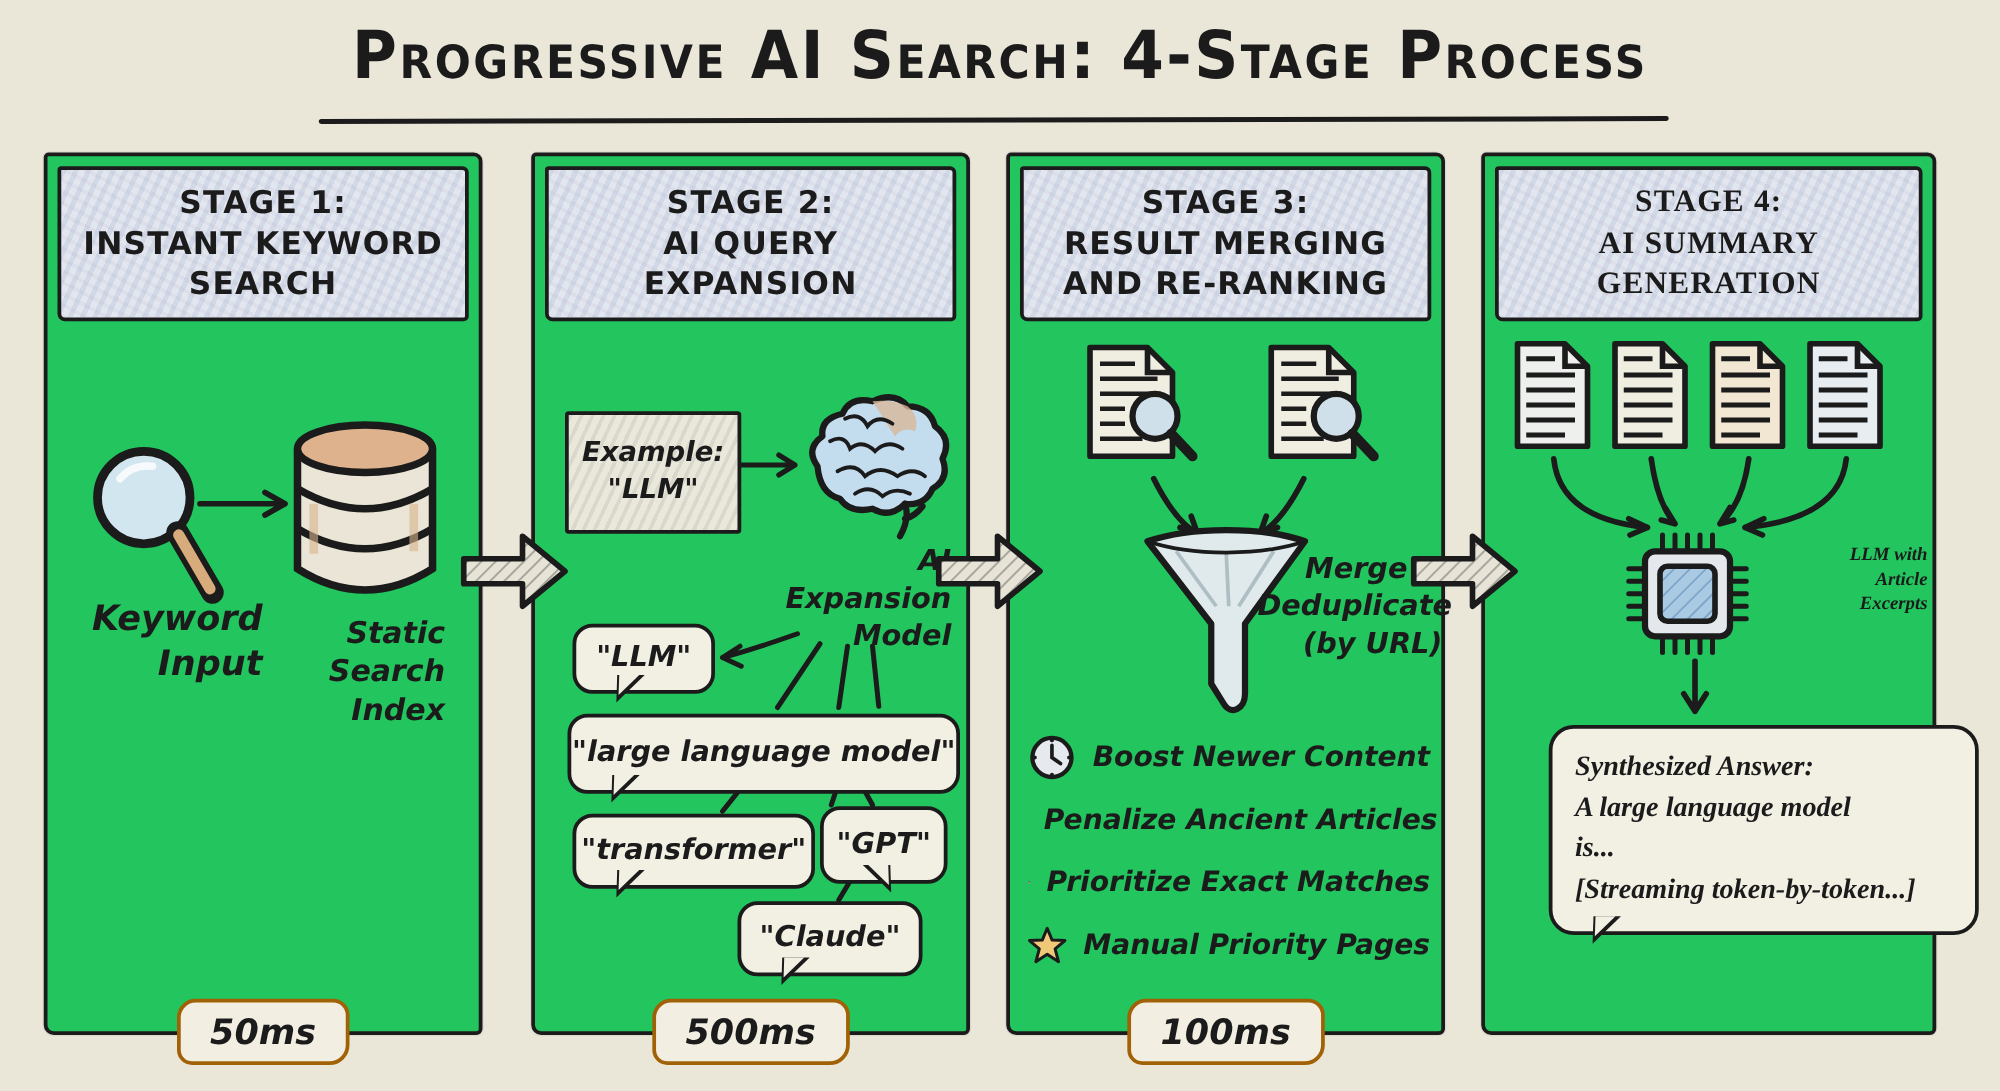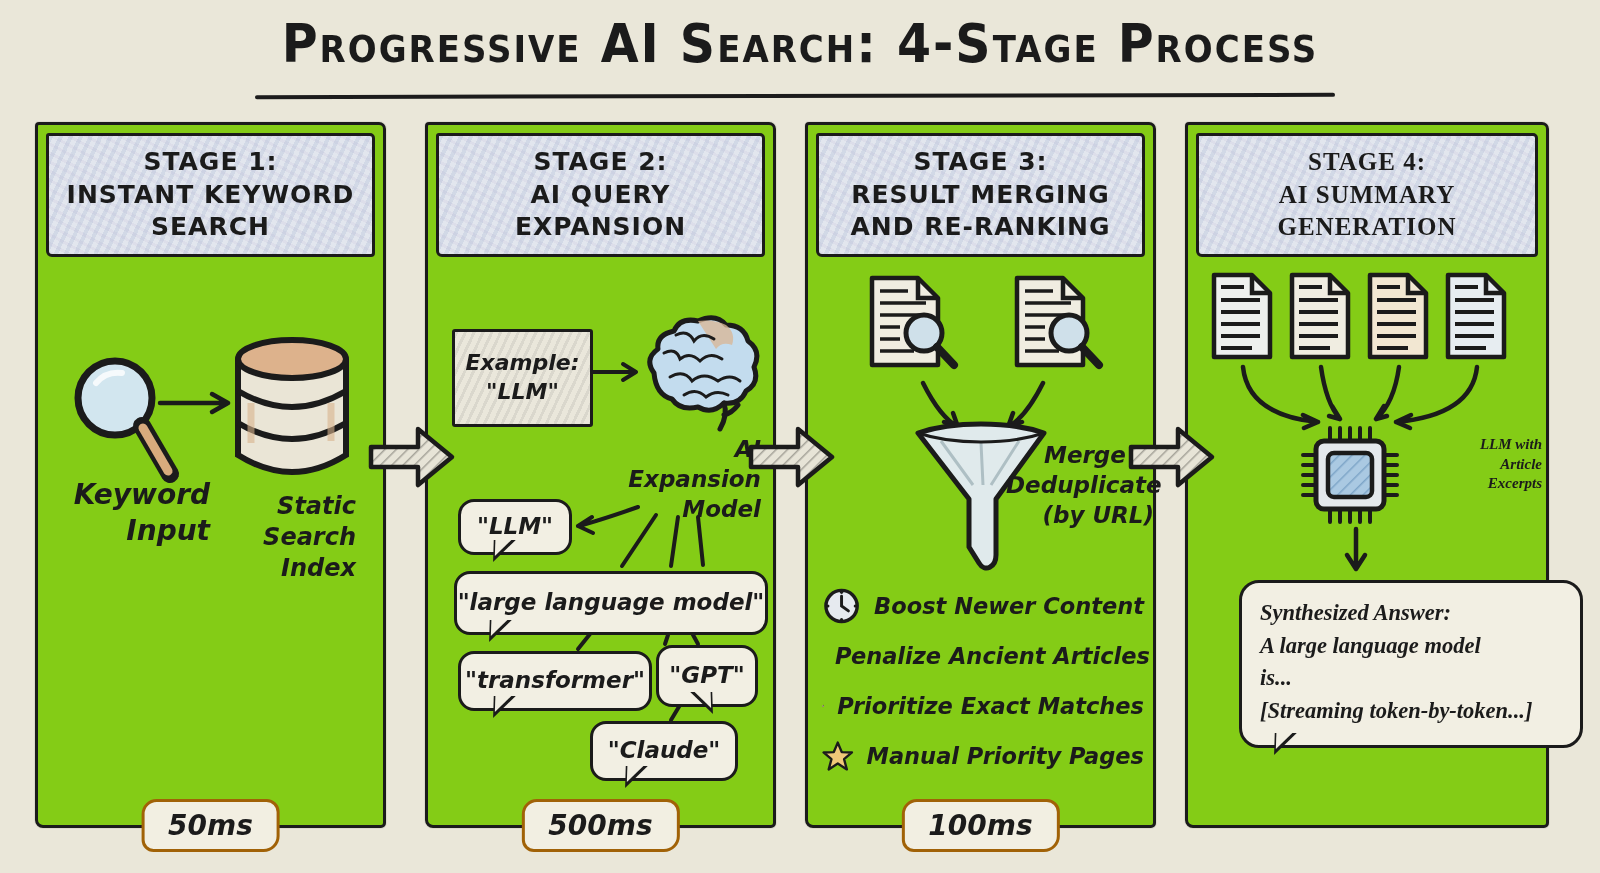--- a/index.html
+++ b/index.html
@@ -12,21 +12,21 @@
   .title{
     position:absolute;left:0;top:16px;width:1600px;text-align:center;
     font-size:49px;font-weight:800;font-variant:small-caps;letter-spacing:2px;
     transform:scaleY(1.08);
   }
   .title-underline{
     position:absolute;left:255px;top:94px;width:1080px;height:4px;
     background:#1c1c1c;border-radius:2px;transform:rotate(-.12deg);
   }
   .stage{
-    position:absolute;top:122px;height:700px;background:#84cc16;
+    position:absolute;top:122px;height:700px;background:#22c55e;
     border:3px solid #1b1b1b;border-radius:4px 7px 5px 8px;
     box-shadow:0 0 0 1px rgba(0,0,0,.06);
   }
   .stage-header{
     position:absolute;left:8px;right:8px;top:8px;height:118px;
     border:3px solid #1b1b1b;border-radius:3px 5px 4px 6px;
     display:flex;align-items:center;justify-content:center;text-align:center;
     font-size:25px;font-weight:700;line-height:1.3;letter-spacing:1px;
     white-space:pre-line;
     background:

